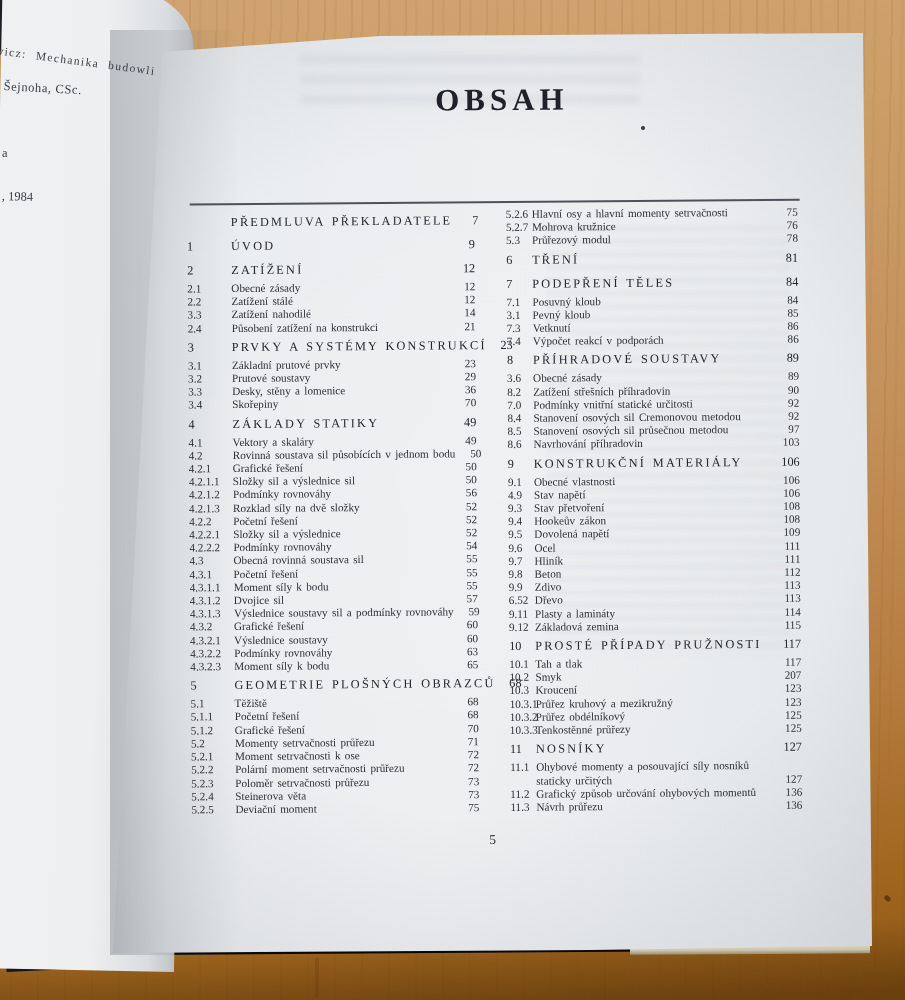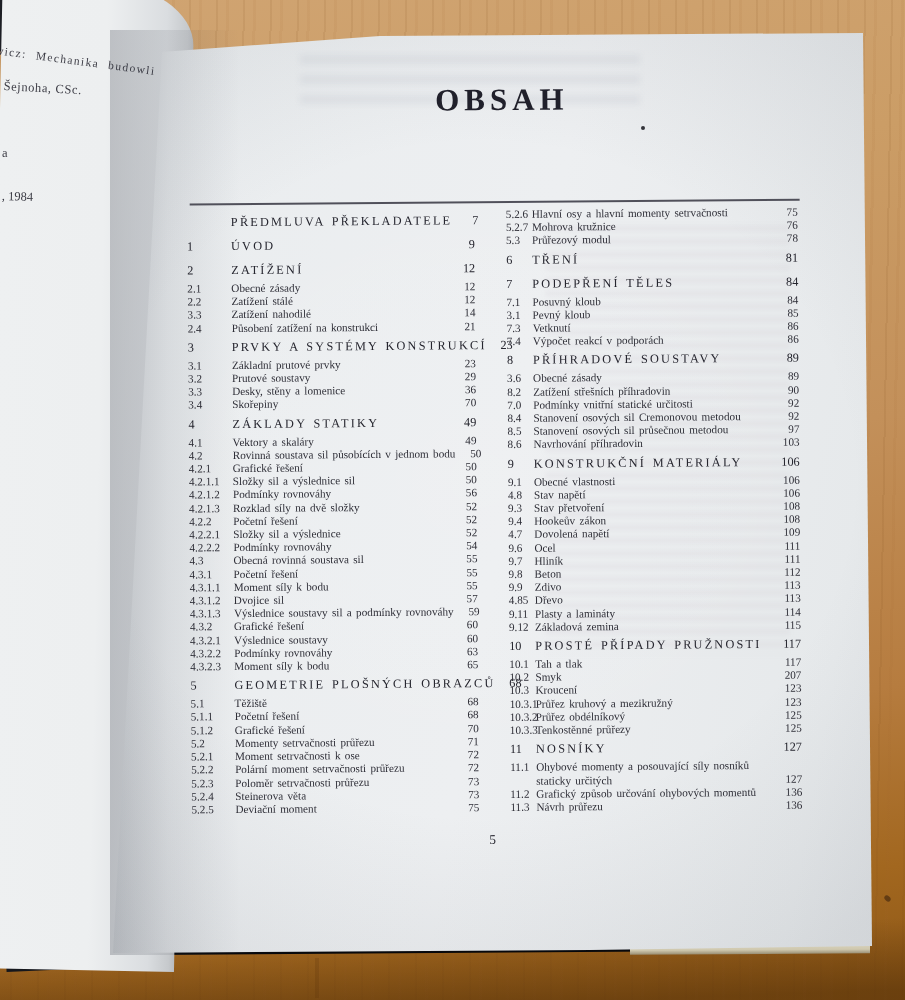--- a/index.html
+++ b/index.html
@@ -407,36 +407,36 @@
         <span class="num">9</span>
         <span class="title">KONSTRUKČNÍ MATERIÁLY</span>
         <span class="page">106</span>
       </div>
       <div class="row">
         <span class="num">9.1</span>
         <span class="title">Obecné vlastnosti</span>
         <span class="page">106</span>
       </div>
       <div class="row">
-        <span class="num">4.8</span>
+        <span class="num">4.9</span>
         <span class="title">Stav napětí</span>
         <span class="page">106</span>
       </div>
       <div class="row">
         <span class="num">9.3</span>
         <span class="title">Stav přetvoření</span>
         <span class="page">108</span>
       </div>
       <div class="row">
         <span class="num">9.4</span>
         <span class="title">Hookeův zákon</span>
         <span class="page">108</span>
       </div>
       <div class="row">
-        <span class="num">4.7</span>
+        <span class="num">9.5</span>
         <span class="title">Dovolená napětí</span>
         <span class="page">109</span>
       </div>
       <div class="row">
         <span class="num">9.6</span>
         <span class="title">Ocel</span>
         <span class="page">111</span>
       </div>
       <div class="row">
         <span class="num">9.7</span>
@@ -447,21 +447,21 @@
         <span class="num">9.8</span>
         <span class="title">Beton</span>
         <span class="page">112</span>
       </div>
       <div class="row">
         <span class="num">9.9</span>
         <span class="title">Zdivo</span>
         <span class="page">113</span>
       </div>
       <div class="row">
-        <span class="num">4.85</span>
+        <span class="num">6.52</span>
         <span class="title">Dřevo</span>
         <span class="page">113</span>
       </div>
       <div class="row">
         <span class="num">9.11</span>
         <span class="title">Plasty a lamináty</span>
         <span class="page">114</span>
       </div>
       <div class="row">
         <span class="num">9.12</span>

